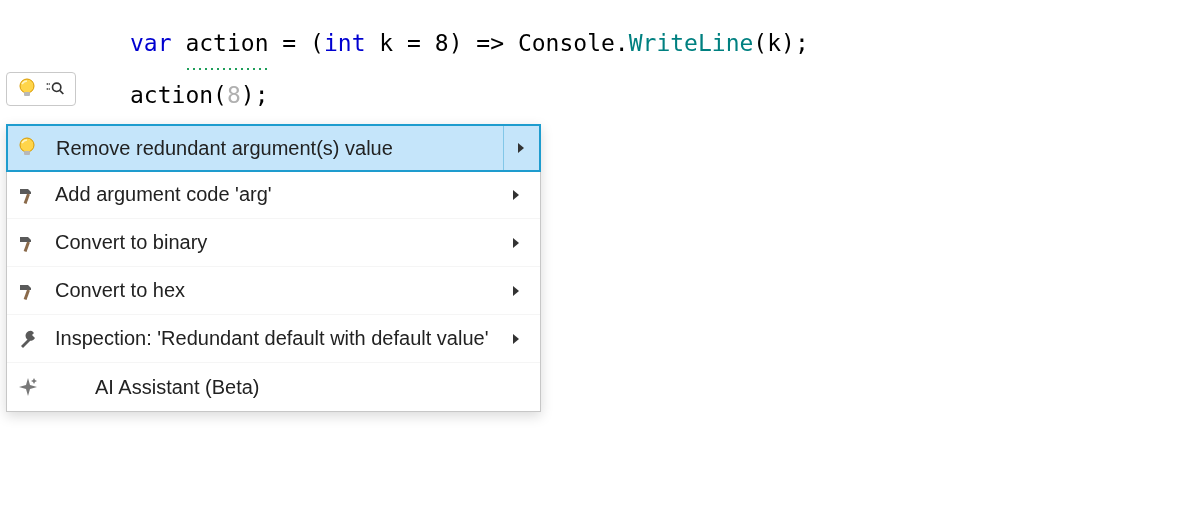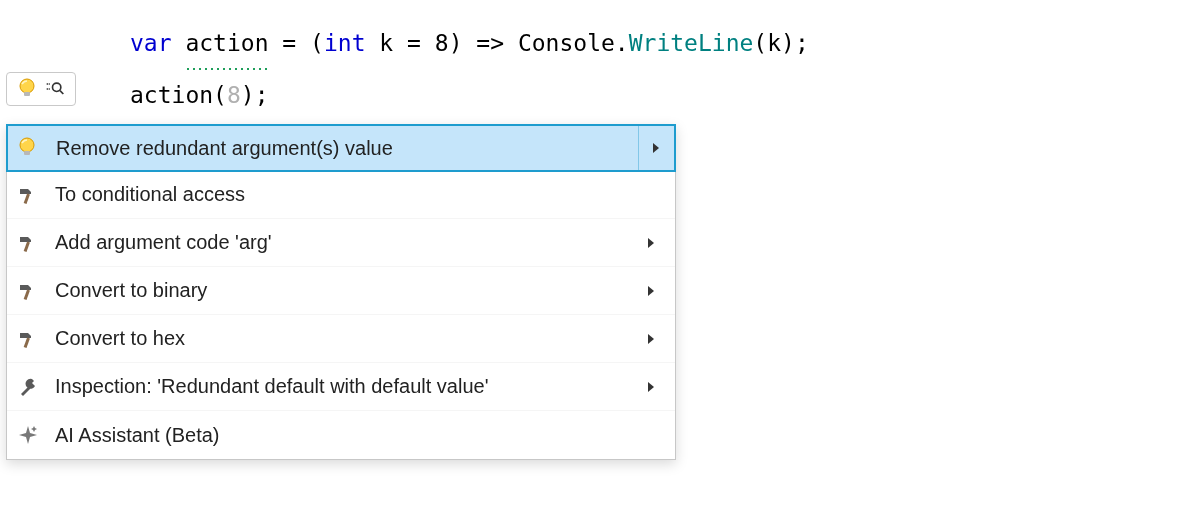--- a/index.html
+++ b/index.html
@@ -59,36 +59,36 @@
       height: 20px;
       display: flex;
       align-items: center;
       justify-content: center;
     }
 
     .suggestion-menu {
       position: absolute;
       left: 6px;
       top: 124px;
-      width: 670px;
+      width: 535px;
       border: 1px solid #C7C7C7;
       background: #FFFFFF;
       box-shadow: 0 4px 12px rgba(0,0,0,0.15);
     }
     .menu-item {
       display: flex;
       align-items: center;
       height: 48px;
       padding: 0 12px 0 10px;
       font-size: 20px;
       color: #222222;
       cursor: pointer;
       border-bottom: 1px solid rgba(0,0,0,0.04);
     }
-    .menu-item:last-child { border-bottom: none; }
+    .menu-item:last-child { border-bottom: none; gap: 40px; }
     .menu-item.selected {
       background: #C5E5FA;
       border: 2px solid #1E9CCE;
       margin: -1px;
       position: relative;
       z-index: 1;
     }
     .menu-item .icon-slot {
       width: 38px;
       display: flex;
@@ -152,58 +152,48 @@
         </svg>
       </span>
     </div>
     <div class="menu-item">
       <span class="icon-slot">
         <svg width="22" height="20" viewBox="0 0 22 20">
           <path d="M 3 4 L 11 4 L 14 7 L 14 9 L 11 9 L 3 9 Z" fill="#5A5A5A"></path>
           <rect x="10" y="9" width="3" height="10" fill="#8A6A4A" transform="rotate(20 11.5 9)"></rect>
         </svg>
       </span>
-      <span class="label">To conditional access</span>
-      <span class="arrow-slot"></span>
+      <span class="label">Add argument code 'arg'</span>
+      <span class="arrow-slot">
+        <svg width="8" height="12" viewBox="0 0 8 12">
+          <path d="M 1 1 L 7 6 L 1 11 Z" fill="#333"></path>
+        </svg>
+      </span>
     </div>
     <div class="menu-item">
       <span class="icon-slot">
         <svg width="22" height="20" viewBox="0 0 22 20">
           <path d="M 3 4 L 11 4 L 14 7 L 14 9 L 11 9 L 3 9 Z" fill="#5A5A5A"></path>
           <rect x="10" y="9" width="3" height="10" fill="#8A6A4A" transform="rotate(20 11.5 9)"></rect>
         </svg>
       </span>
-      <span class="label">Add argument code 'arg'</span>
+      <span class="label">Convert to binary</span>
       <span class="arrow-slot">
         <svg width="8" height="12" viewBox="0 0 8 12">
           <path d="M 1 1 L 7 6 L 1 11 Z" fill="#333"></path>
         </svg>
       </span>
     </div>
     <div class="menu-item">
       <span class="icon-slot">
         <svg width="22" height="20" viewBox="0 0 22 20">
           <path d="M 3 4 L 11 4 L 14 7 L 14 9 L 11 9 L 3 9 Z" fill="#5A5A5A"></path>
           <rect x="10" y="9" width="3" height="10" fill="#8A6A4A" transform="rotate(20 11.5 9)"></rect>
         </svg>
       </span>
-      <span class="label">Convert to binary</span>
-      <span class="arrow-slot">
-        <svg width="8" height="12" viewBox="0 0 8 12">
-          <path d="M 1 1 L 7 6 L 1 11 Z" fill="#333"></path>
-        </svg>
-      </span>
-    </div>
-    <div class="menu-item">
-      <span class="icon-slot">
-        <svg width="22" height="20" viewBox="0 0 22 20">
-          <path d="M 3 4 L 11 4 L 14 7 L 14 9 L 11 9 L 3 9 Z" fill="#5A5A5A"></path>
-          <rect x="10" y="9" width="3" height="10" fill="#8A6A4A" transform="rotate(20 11.5 9)"></rect>
-        </svg>
-      </span>
       <span class="label">Convert to hex</span>
       <span class="arrow-slot">
         <svg width="8" height="12" viewBox="0 0 8 12">
           <path d="M 1 1 L 7 6 L 1 11 Z" fill="#333"></path>
         </svg>
       </span>
     </div>
     <div class="menu-item">
       <span class="icon-slot">
         <svg width="22" height="22" viewBox="0 0 22 22">

